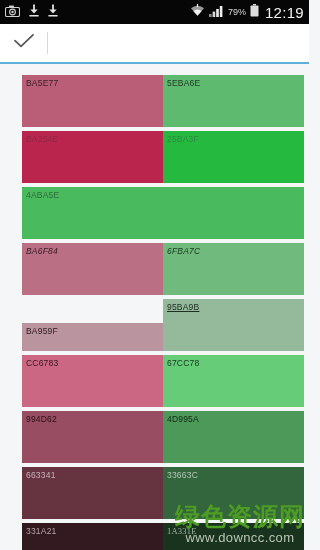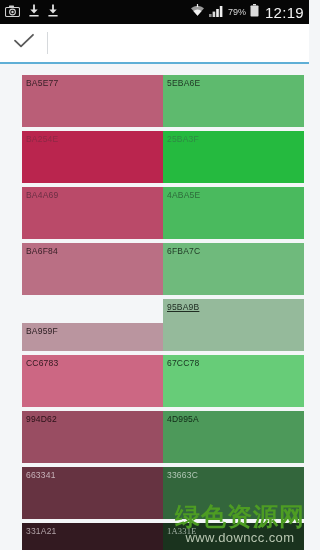--- a/index.html
+++ b/index.html
@@ -158,32 +158,29 @@
       </div>
       <div class="swatch-row">
         <div class="half" style="background: rgb(186, 37, 78);">
           <span class="hex" style="color: rgb(142, 40, 69);">BA254E</span>
         </div>
         <div class="half" style="background: rgb(37, 186, 63);">
           <span class="hex" style="color: rgb(47, 138, 68);">25BA3F</span>
         </div>
       </div>
       <div class="swatch-row">
-        <div class="half" style="background: rgb(186, 74, 105);">
-          <span class="hex" style="color: rgb(107, 47, 68);">BA4A69</span>
-        </div>
         <div class="half" style="background: rgb(74, 186, 94);">
           <span class="hex" style="color: rgb(46, 107, 59);">4ABA5E</span>
         </div>
       </div>
       <div class="swatch-row">
         <div class="half" style="background: rgb(186, 111, 132);">
-          <span class="hex" style="color: rgb(58, 32, 40);">BA6F84</span>
-        </div>
-        <div class="half" style="background: rgb(111, 186, 124);">
+          <span class="hex" style="color: rgb(58, 32, 40); font-style: italic;">BA6F84</span>
+        </div>
+        <div class="half" style="background: rgb(111, 186, 124); font-style: italic;">
           <span class="hex" style="color: rgb(32, 58, 38);">6FBA7C</span>
         </div>
       </div>
       <div class="swatch-row">
         <div class="half" style="background: rgb(186, 149, 159); margin-top: 24px;">
           <span class="hex" style="color: rgb(46, 32, 36);">BA959F</span>
         </div>
         <div class="half" style="background: rgb(149, 186, 155);">
           <span class="hex" style="color: rgb(32, 46, 35); text-decoration: underline;">95BA9B</span>
         </div>

